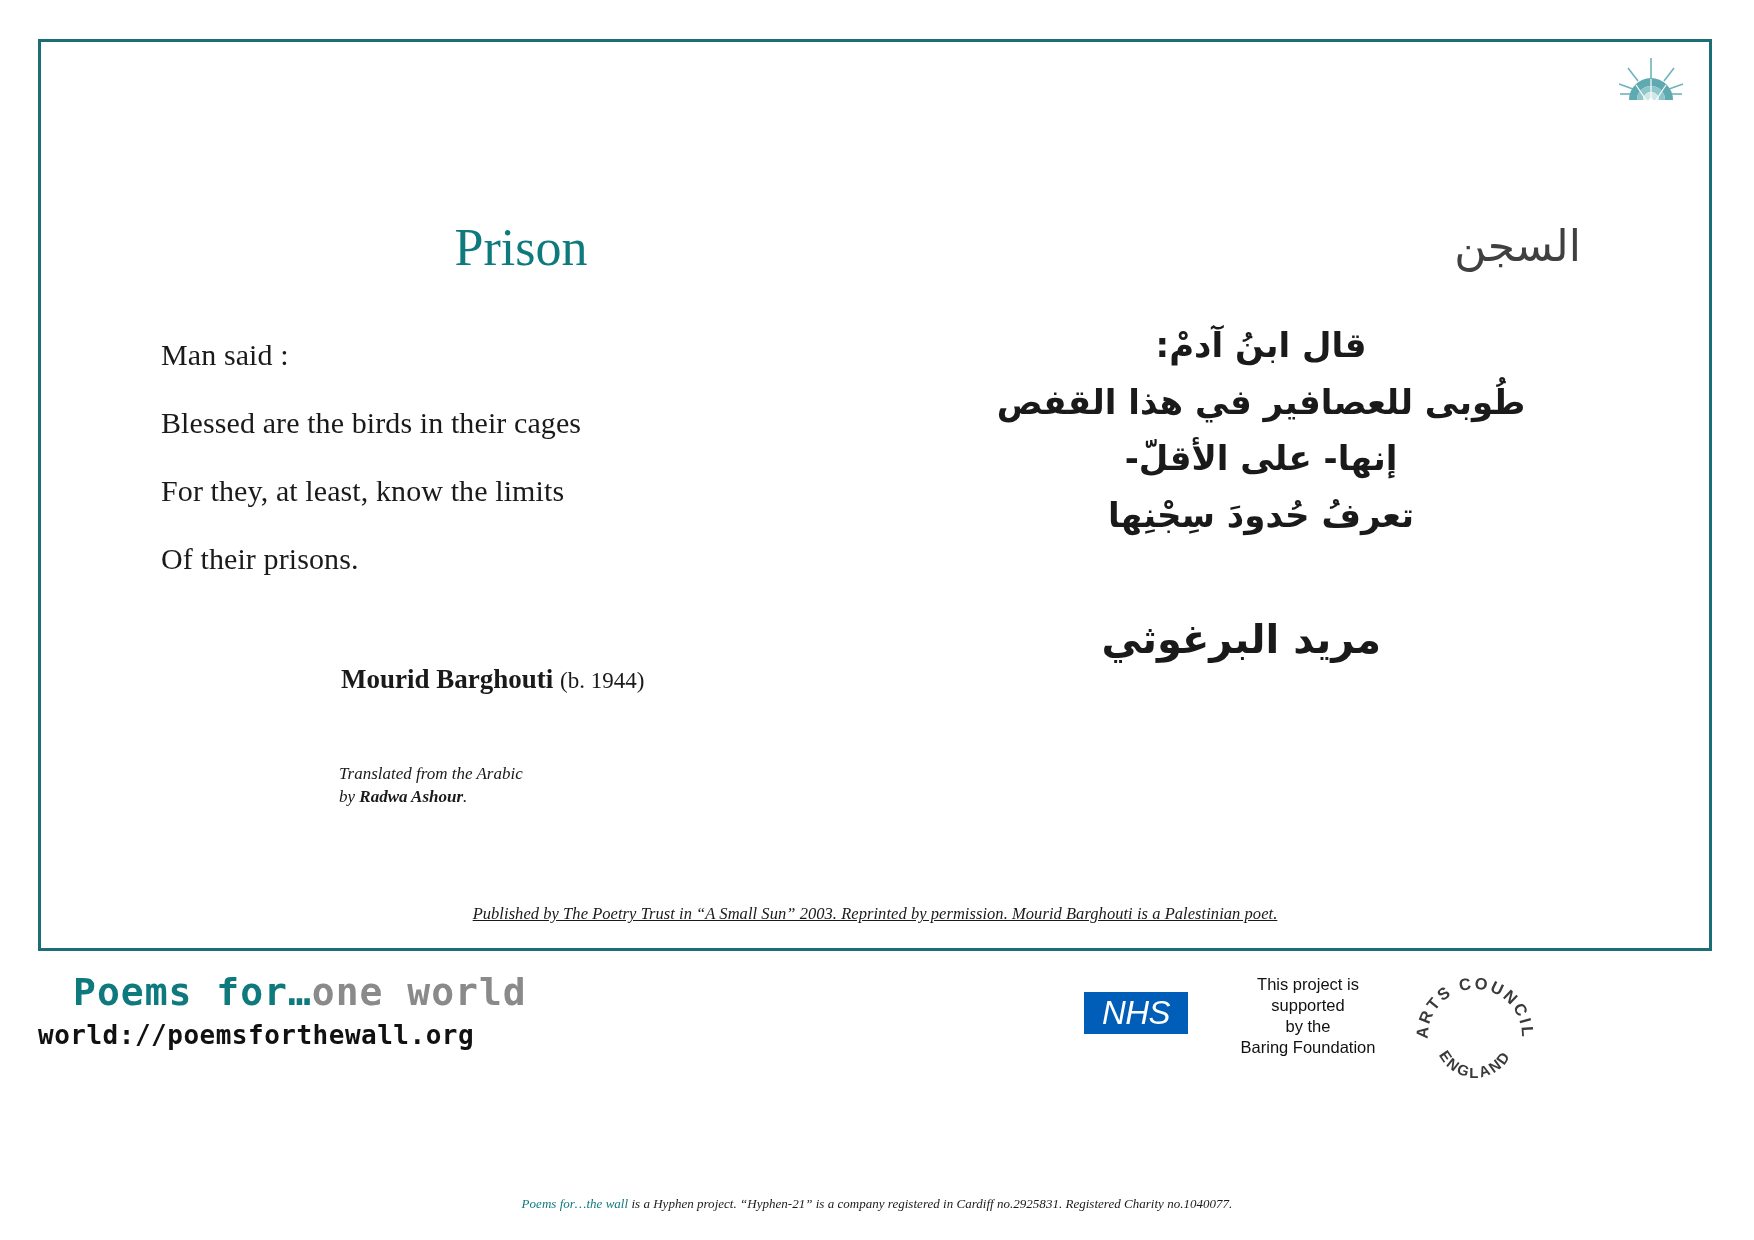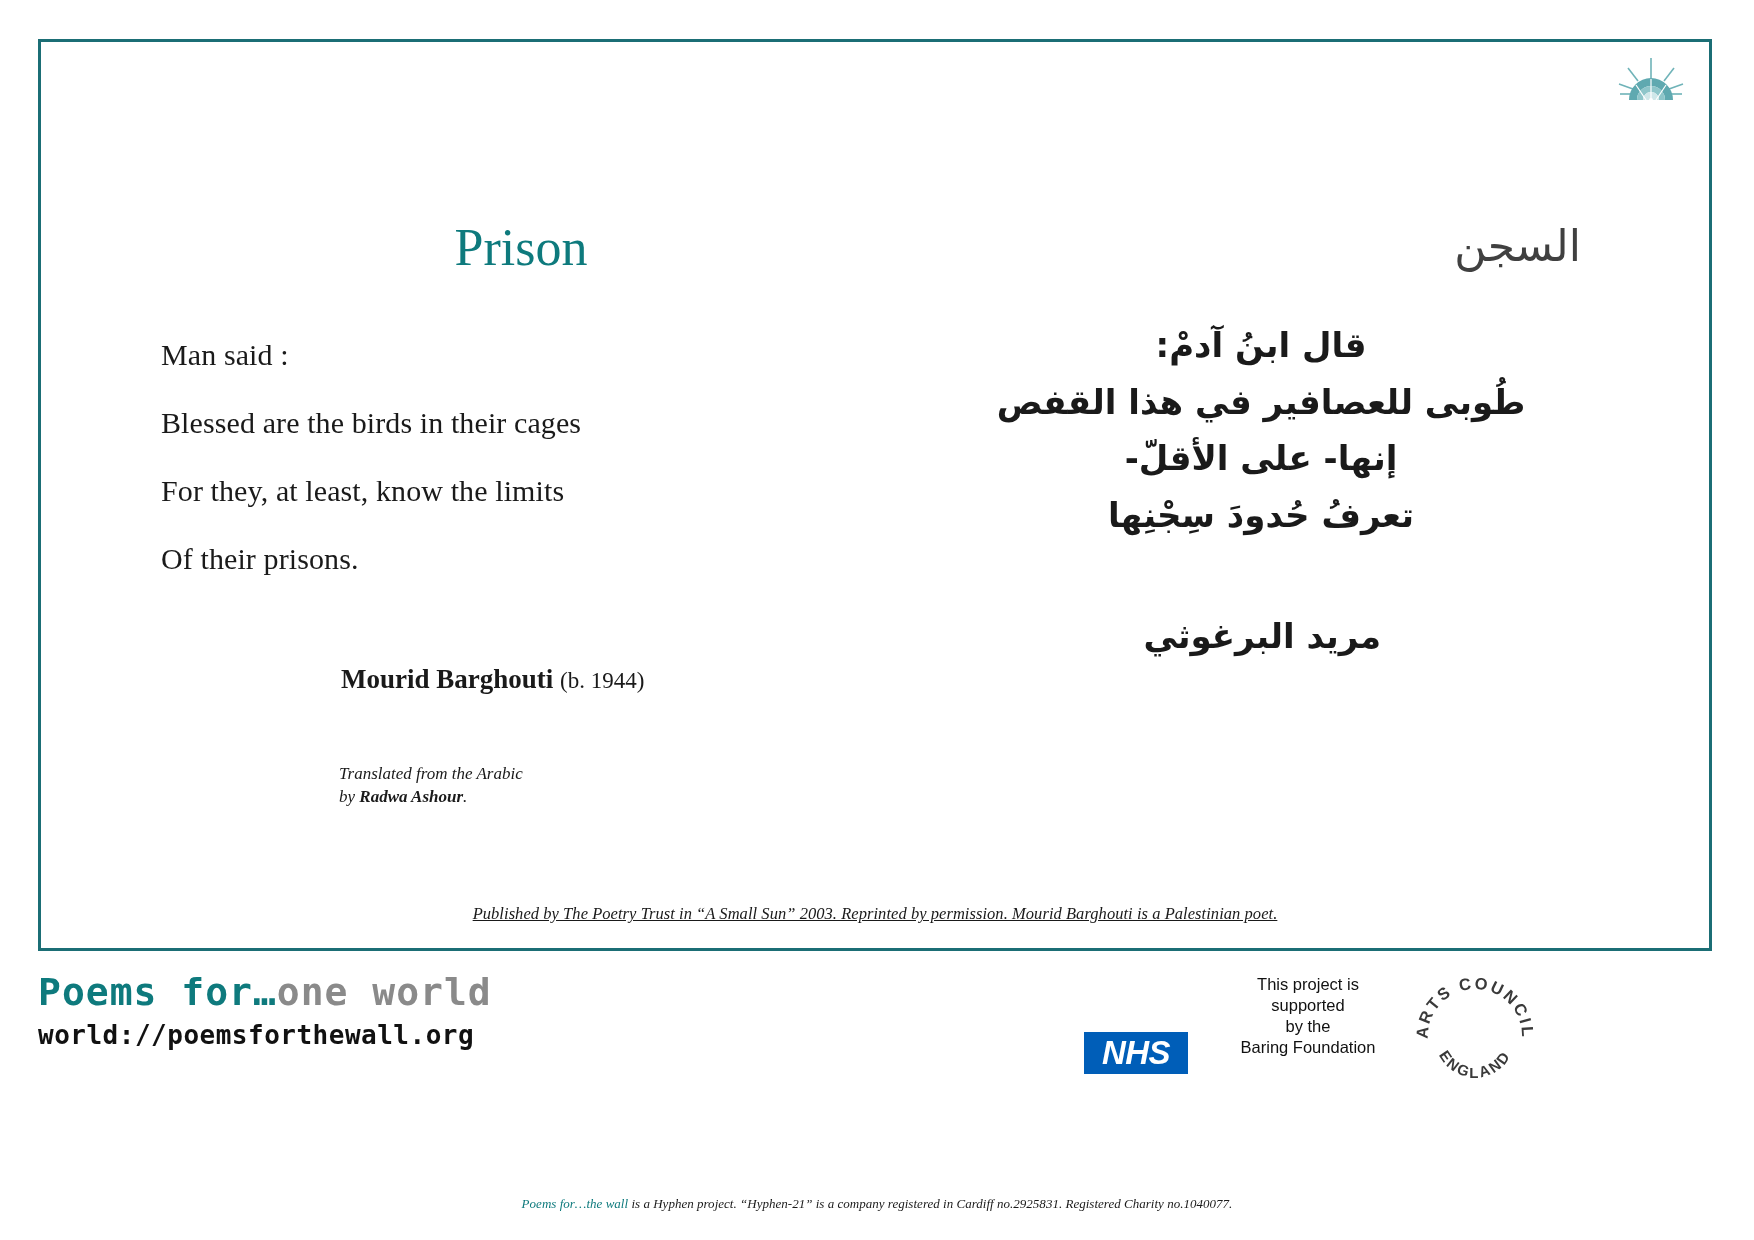--- a/index.html
+++ b/index.html
@@ -114,21 +114,21 @@
   .ar-line {
     font-size: 34px;
     font-weight: bold;
     line-height: 1.25;
     margin-bottom: 14px;
     white-space: nowrap;
     text-align: center;
   }
   #arabic-author {
     margin-top: 80px;
-    font-size: 34px;
+    font-size: 40px;
     font-weight: bold;
     padding-right: 200px;
     white-space: nowrap;
   }
 
   
   #publication-credit {
     position: absolute;
     left: 0;
     right: 0;
@@ -151,21 +151,21 @@
   #brand-wordmark {
     position: absolute;
     left: 0;
     top: 8px;
     font-family: "DejaVu Sans Mono", "Liberation Mono", monospace;
     font-size: 38px;
     font-weight: bold;
     letter-spacing: 1px;
     white-space: nowrap;
   }
-  #brand-wordmark .brand-primary { color: #0e7a7d; }
+  #brand-wordmark .brand-primary { color: #0e7a7d; margin-left: 35px; }
   #brand-wordmark .brand-secondary { color: #8a8a8a; }
   #brand-url {
     position: absolute;
     left: 0;
     top: 58px;
     font-family: "DejaVu Sans Mono", "Liberation Mono", monospace;
     font-size: 26px;
     font-weight: bold;
     color: #111111;
     letter-spacing: 0.5px;
@@ -176,26 +176,25 @@
   #nhs-logo {
     position: absolute;
     left: 1046px;
     top: 30px;
     width: 104px;
     height: 42px;
     background: #005eb8;
     color: #ffffff;
     font-family: "Liberation Sans", "DejaVu Sans", sans-serif;
     font-style: italic;
-    font-weight: bold;
+    font-weight: normal;
     font-size: 33px;
     line-height: 42px;
     text-align: center;
     letter-spacing: -0.5px;
-    margin-top: 40px;
   }
 
   
   #baring-support {
     position: absolute;
     left: 1175px;
     top: 12px;
     width: 190px;
     text-align: center;
     font-family: "Liberation Sans", "DejaVu Sans", sans-serif;

